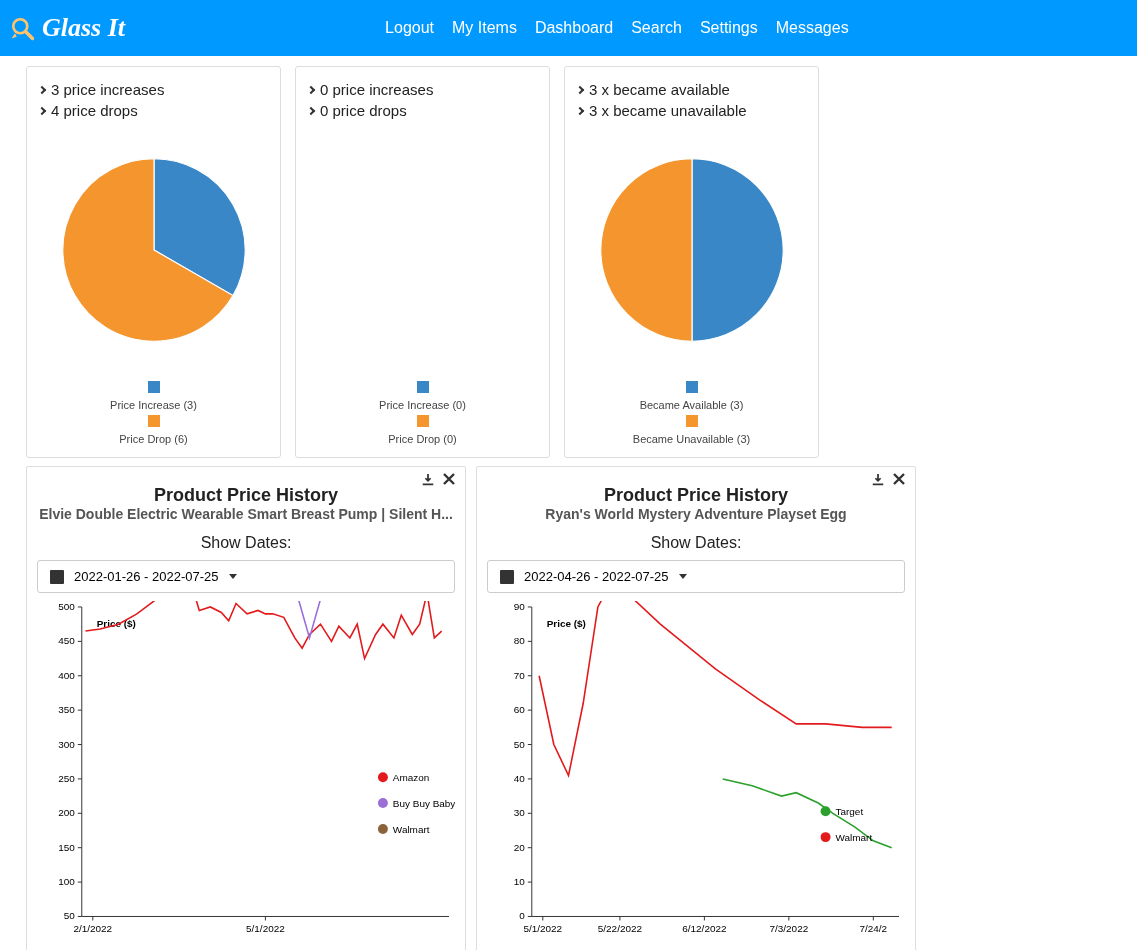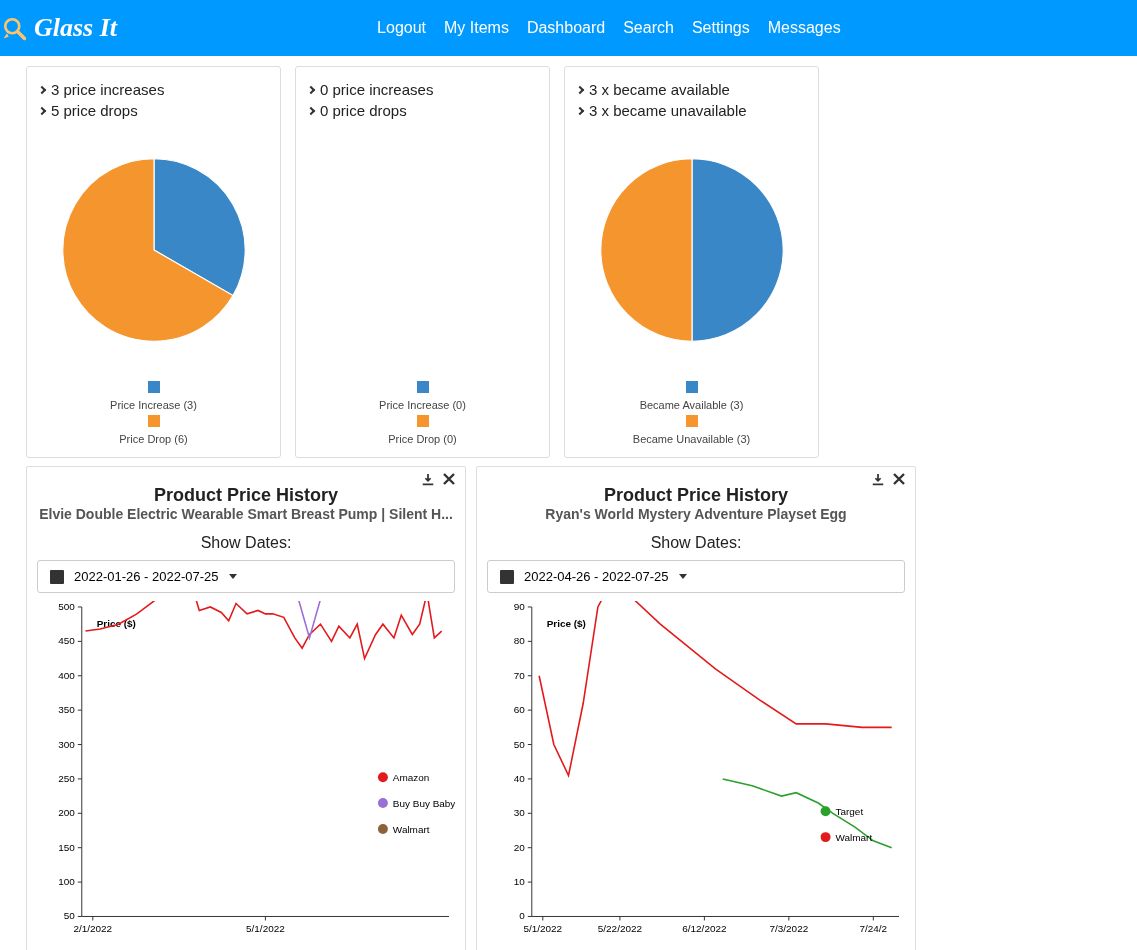--- a/index.html
+++ b/index.html
@@ -1,17 +1,17 @@
 <!DOCTYPE html>
 <html><head>
 <meta charset="utf-8">
 <style>
 * { box-sizing: border-box; margin: 0; padding: 0; }
 body { font-family: Arial, Helvetica, sans-serif; background: #fff; }
-.navbar { background: #0099ff; height: 56px; display: flex; align-items: center; padding: 0 0; }
+.navbar { background: #0099ff; height: 56px; display: flex; align-items: center; padding: 0 8px; }
 .logo { display: flex; align-items: center; gap: 6px; }
 .logo-icon { width: 28px; height: 28px; }
 .logo-text { color: #fff; font-size: 26px; font-style: italic; font-family: "Brush Script MT", cursive; font-weight: 600; }
 .nav-links { margin-left: 260px; display: flex; gap: 18px; }
 .nav-link { color: #fff; font-size: 16px; text-decoration: none; cursor: pointer; }
 .content { padding: 0 2px 12px 2px; }
 .cards-row { display: flex; gap: 14px; padding: 10px 16px 0 24px; }
 .card { background: #fff; border: 1px solid #ddd; border-radius: 3px; width: 255px; padding: 0 0 6px 0; }
 .stats-list { padding: 8px 12px 4px 12px; font-size: 15px; color: #222; margin-top: 6px; }
 .stat-line { display: flex; align-items: center; gap: 6px; margin-bottom: 4px; }
@@ -57,21 +57,21 @@
 <div class="content">
   <div class="cards-row" id="cards-row">
       <div class="card">
         <div class="stats-list">
           <div class="stat-line">
             <span class="chevron-right"></span>
             <span>3 price increases</span>
           </div>
           <div class="stat-line">
             <span class="chevron-right"></span>
-            <span>5 price drops</span>
+            <span>4 price drops</span>
           </div>
         </div>
         <div class="pie-wrap">
           <svg viewBox="0 0 100 100" width="190" height="190">
             <path d="M 50 50 L 50 2 A 48 48 0 0 1 91.56921938165306 74 Z" fill="#3a87c7" stroke="#fff" stroke-width="0.6"></path>
             <path d="M 50 50 L 91.56921938165306 74 A 48 48 0 1 1 49.99999999999999 2 Z" fill="#f5952e" stroke="#fff" stroke-width="0.6"></path>
           </svg>
         </div>
         <div class="legend">
           <div class="legend-item">

